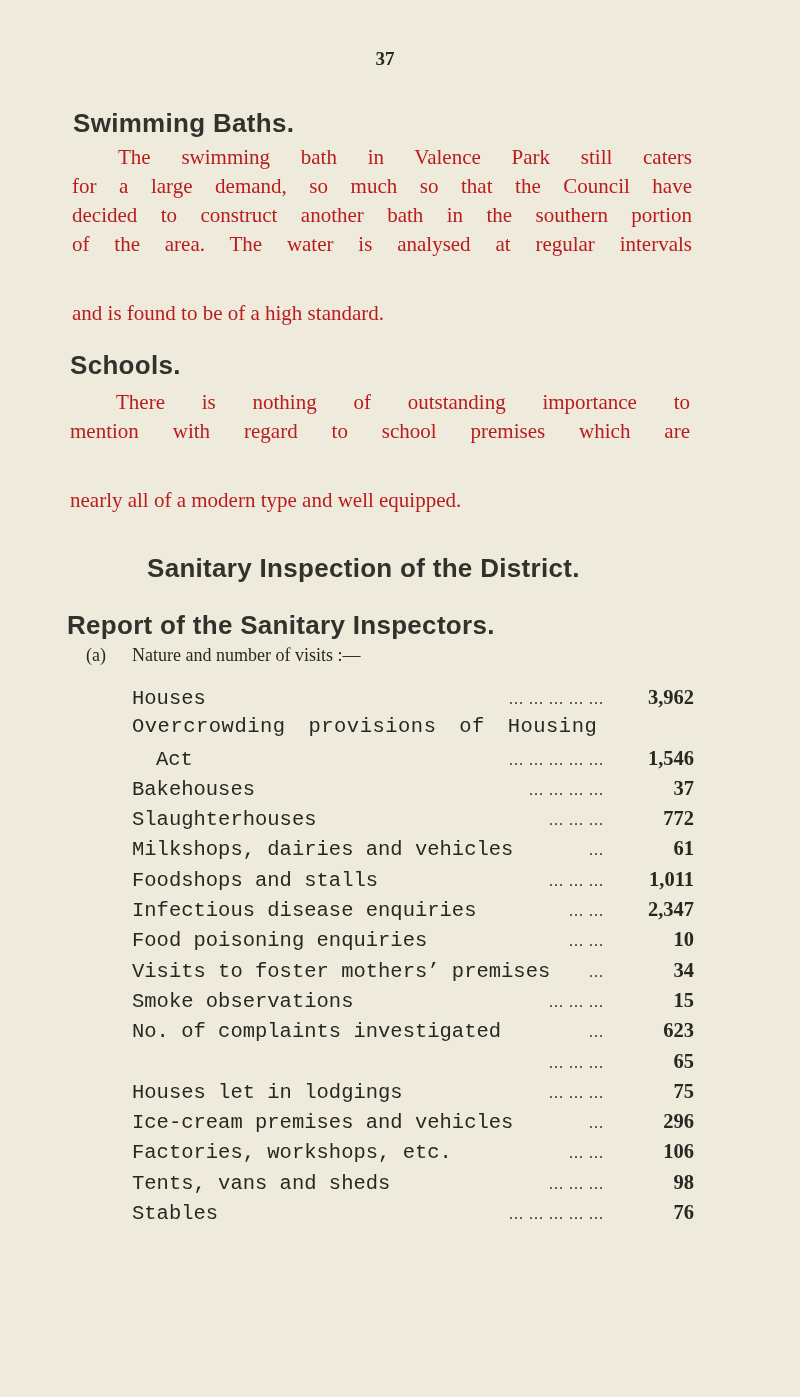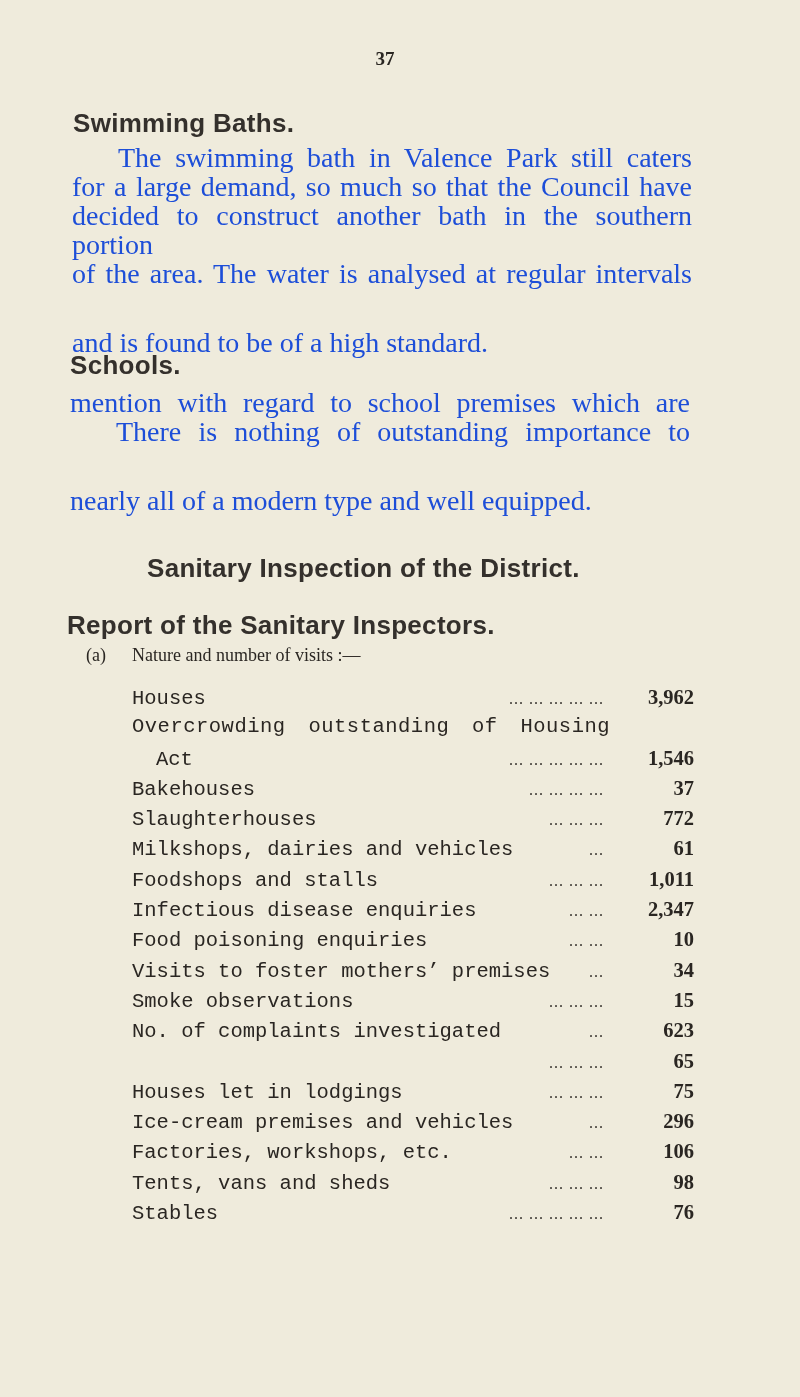--- a/index.html
+++ b/index.html
@@ -29,25 +29,25 @@
       font-family: "Liberation Sans", "DejaVu Sans", sans-serif;
       font-weight: bold;
       font-size: 26px;
       letter-spacing: 0.3px;
       color: #34302c;
     }
     .para {
       position: absolute;
       left: 72px;
       width: 620px;
-      font-size: 28px;
+      font-size: 21px;
       line-height: 29px;
       text-align: justify;
       text-indent: 46px;
-      color: #1d4ed8;
+      color: #b91c1c;
     }
     .para .line {
       display: block;
       text-align-last: justify;
     }
     .para .line.last {
       text-align-last: left;
       margin-top: 40px;
     }
     .section-a {
@@ -110,40 +110,40 @@
 <div class="para" style="top:143px; text-indent:0;">
   <span class="line" style="padding-left:46px; width:574px;">The swimming bath in Valence Park still caters</span>
   <span class="line">for a large demand, so much so that the Council have</span>
   <span class="line">decided to construct another bath in the southern portion</span>
   <span class="line">of the area.  The water is analysed at regular intervals</span>
   <span class="line last">and is found to be of a high standard.</span>
 </div>
 
 <div class="heading" style="left:70px; top:350px;">Schools.</div>
 <div class="para" style="top:388px; text-indent:0; left:70px;">
+  <span class="line" style="padding-left:46px; width:574px;">There is nothing of outstanding importance to</span>
   <span class="line">mention with regard to school premises which are</span>
-  <span class="line" style="padding-left:46px; width:574px;">There is nothing of outstanding importance to</span>
   <span class="line last">nearly all of a modern type and well equipped.</span>
 </div>
 
 <div class="heading" style="left:147px; top:553px;">Sanitary Inspection of the District.</div>
 <div class="heading" style="left:67px; top:610px;">Report of the Sanitary Inspectors.</div>
 
 <div class="section-a">
   <span class="marker">(a)</span><span>Nature and number of visits :—</span>
 </div>
 
 <div class="visits">
   <div class="row">
     <span class="label">Houses</span>
     <span class="dots">...       ...       ...       ...       ...</span>
     <span class="value">3,962</span>
   </div>
   <div class="row wrap-first">
-    <span class="label">Overcrowding outstanding of Housing</span>
+    <span class="label">Overcrowding provisions of Housing</span>
     <span class="dots"></span>
     <span class="value"></span>
   </div>
   <div class="row">
     <span class="label indent">Act</span>
     <span class="dots">...       ...       ...       ...       ...</span>
     <span class="value">1,546</span>
   </div>
   <div class="row">
     <span class="label">Bakehouses</span>

